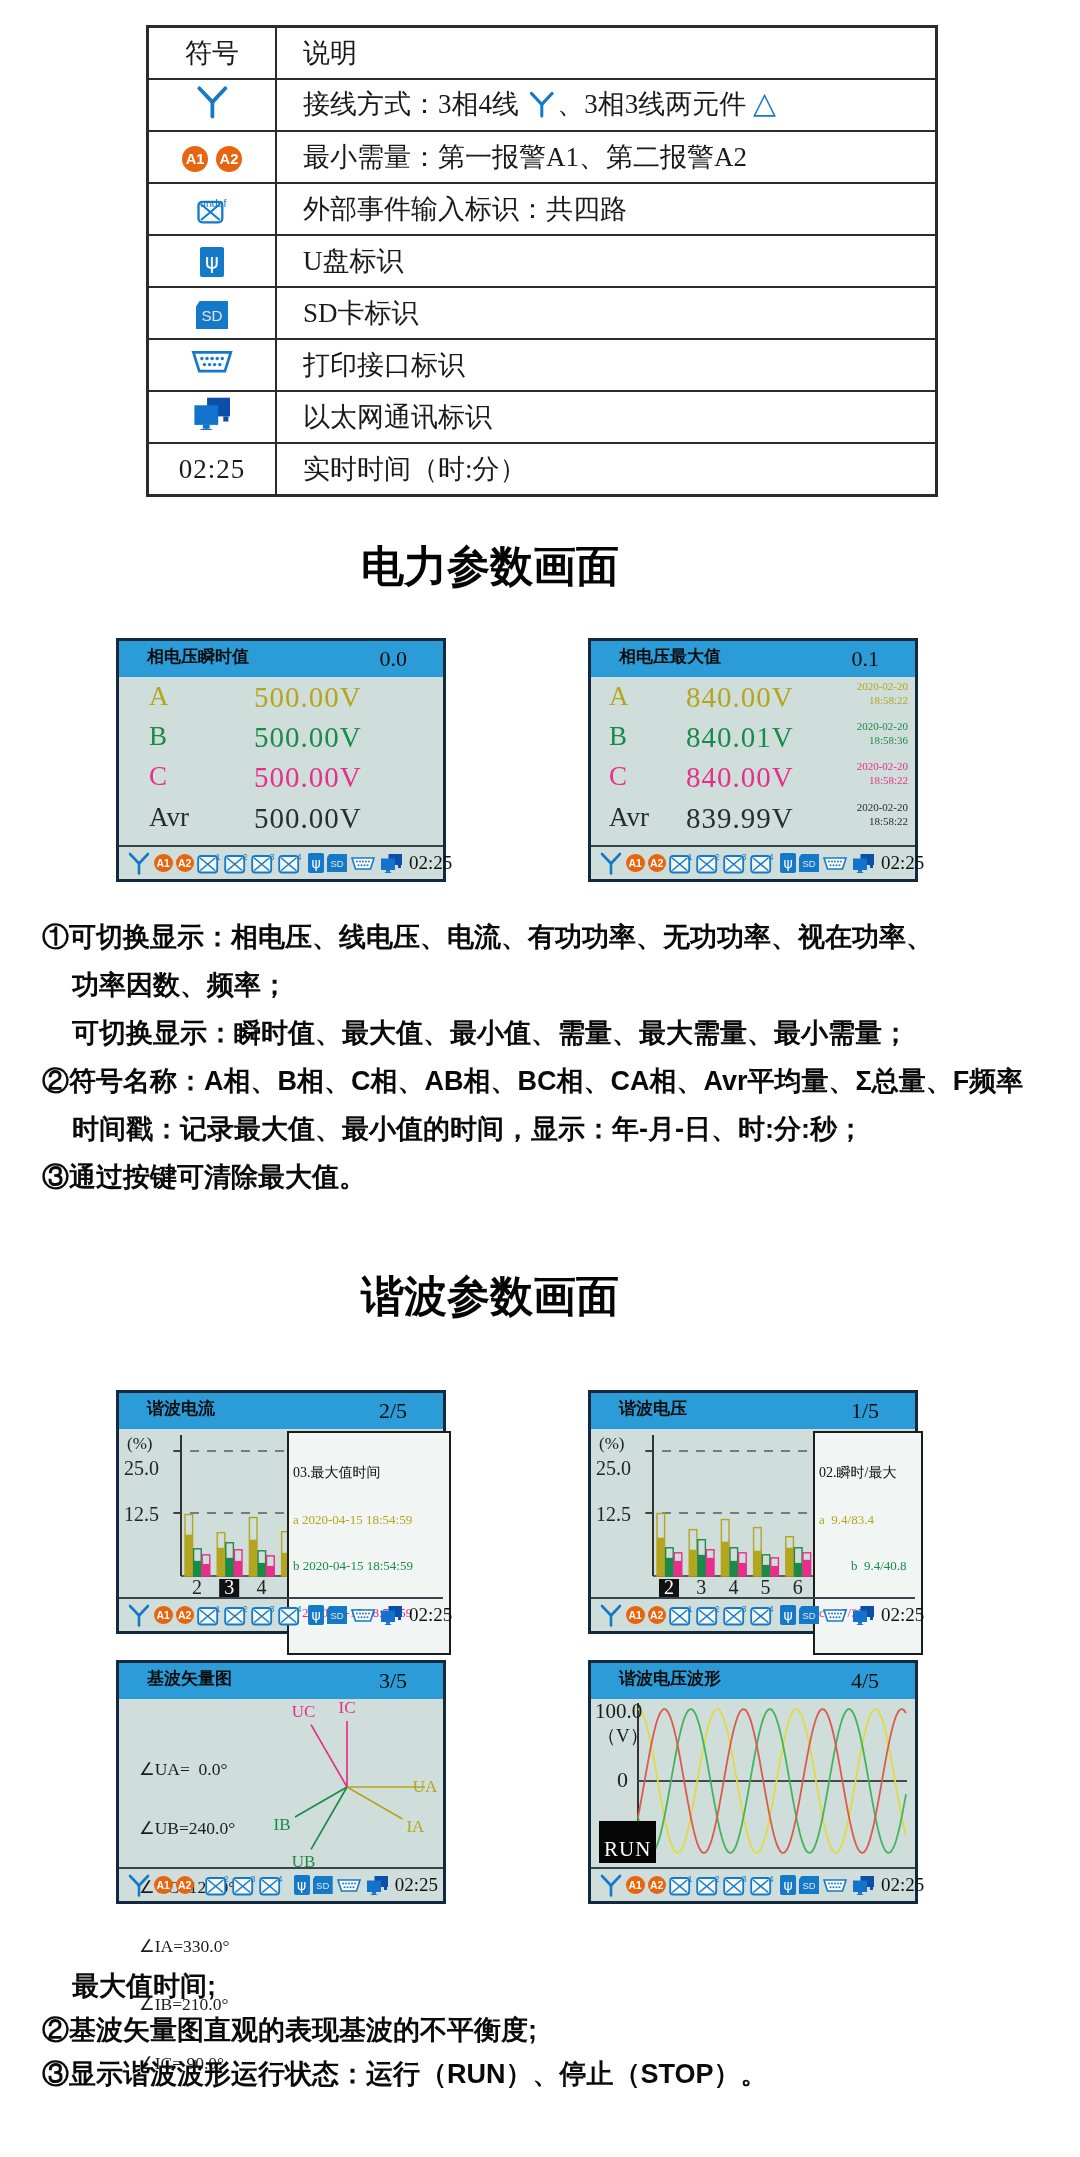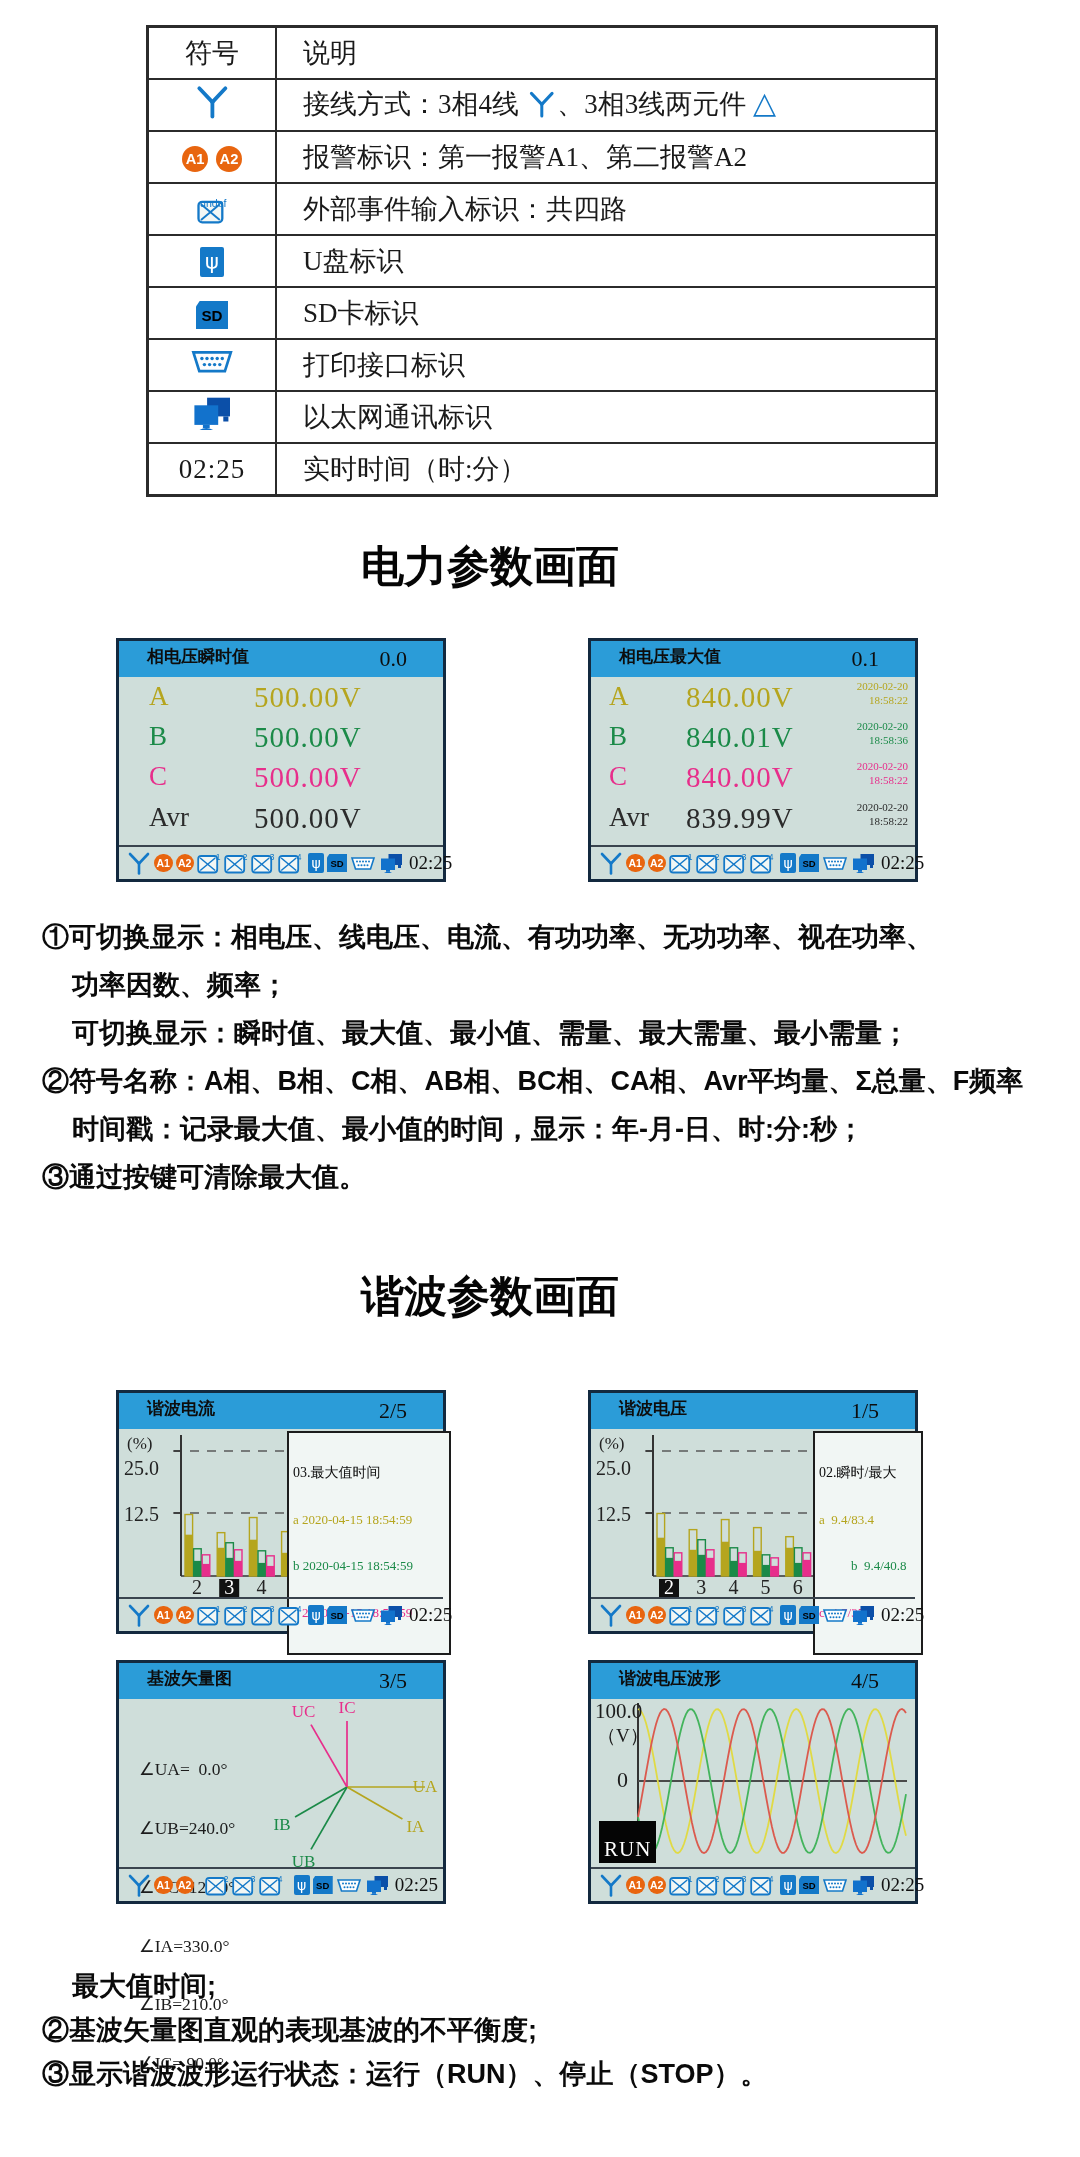--- a/index.html
+++ b/index.html
@@ -39,21 +39,21 @@
   .statusbar{position:absolute;left:0;right:0;bottom:0;height:34px;box-sizing:border-box;
              border-top:2px solid #3a444e;display:flex;align-items:center;
              padding:0 5px 0 8px;gap:3px;}
   .push{margin-left:auto;}
   .abadge{display:inline-flex;align-items:center;justify-content:center;border-radius:50%;
           background:#e8650f;color:#fff;font-family:"Liberation Sans",sans-serif;
           font-weight:bold;flex:none;}
   .usbic{display:inline-flex;align-items:center;justify-content:center;background:#1479c8;
          color:#fff;border-radius:2px;flex:none;font-family:"DejaVu Sans",sans-serif;}
   .sdic{display:inline-flex;align-items:center;justify-content:center;background:#1479c8;
-        color:#000000;font-weight:bold;flex:none;font-family:"Liberation Sans",sans-serif;
+        color:#e5e5e5;font-weight:normal;flex:none;font-family:"Liberation Sans",sans-serif;
         clip-path:polygon(0 20%,12% 0,100% 0,100% 100%,0 100%);}
   .sbtime{font-family:"Liberation Serif",serif;color:#111;margin-left:2px;flex:none;}
 
   
   .prow{position:absolute;left:0;right:0;height:40px;}
   .plabel{position:absolute;font-size:27px;}
   .pvalue{position:absolute;font-size:29px;letter-spacing:1px;}
   .pstamp{position:absolute;right:7px;top:-2px;text-align:right;font-size:11px;line-height:14px;white-space:pre;}
 
   
@@ -91,21 +91,21 @@
                 <line x1="13.8" y1="14.4" x2="13.8" y2="25.9"></line>
               </g>
             </svg></span><span>、3相3线两元件 </span><span class="tri">△</span></td>
   </tr>
   <tr>
     <td class="sym"><span style="display: inline-flex; gap: 3px; vertical-align: middle;">
             <span class="abadge" style="width:25.9px;height:25.9px;font-size:14.7px">A1</span>
             <span style="display:inline-block;width:2px"></span>
             <span class="abadge" style="width:25.9px;height:25.9px;font-size:14.7px">A2</span>
           </span></td>
-    <td class="desc">报警标识：第一报警A1、第二报警A2</td>
+    <td class="desc">最小需量：第一报警A1、第二报警A2</td>
   </tr>
   <tr>
     <td class="sym"><span style="display: inline-flex; gap: 3px; vertical-align: middle;">
             <svg width="30.0" height="26.3" style="flex:none">
               <rect x="1.5" y="3.8" width="23.8" height="20.6" rx="3.8" fill="#f2f7f5" stroke="#1479c8" stroke-width="2.3"></rect>
               <g stroke="#1479c8" stroke-width="1.9">
                 <line x1="4.0" y1="21.9" x2="22.8" y2="6.3"></line>
                 <line x1="4.0" y1="6.3" x2="22.8" y2="21.9"></line>
               </g>
               <text x="26.3" y="8.8" font-size="10.6" fill="#1479c8" text-anchor="middle" font-family="Liberation Sans,sans-serif">undefined</text>

